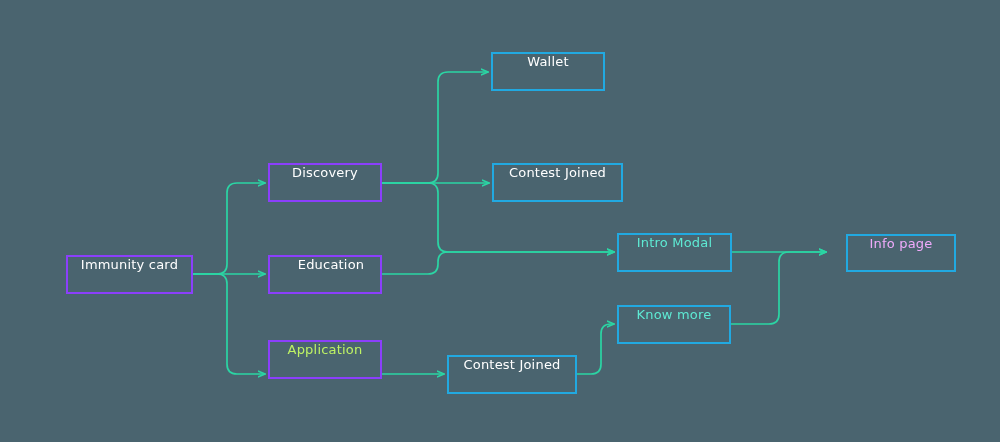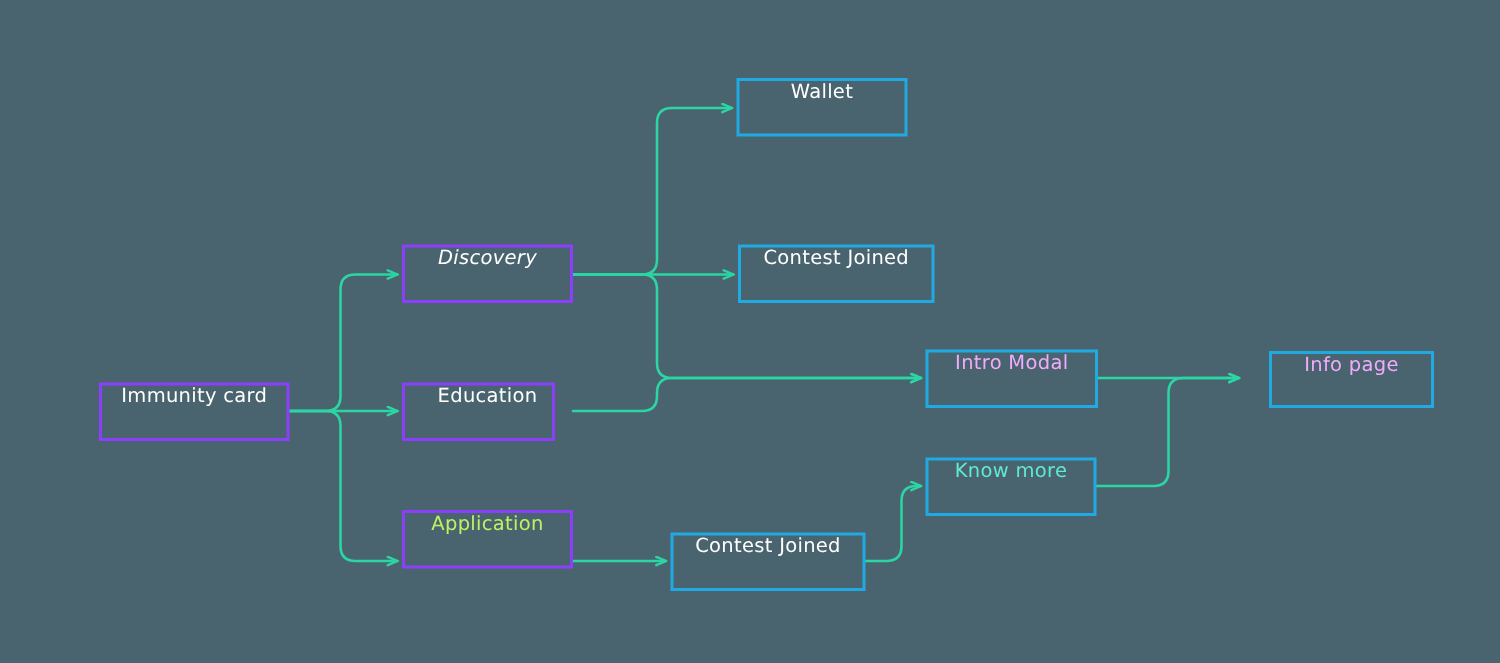--- a/index.html
+++ b/index.html
@@ -78,39 +78,39 @@
       <path d="M732,252 L826,252"></path>
 
       <path d="M731,324 L769,324 Q779,324 779,314 L779,262 Q779,252 789,252 L826,252"></path>
     </g>
   </svg>
 
   <div id="nodes-layer">
       <div class="node" style="left: 66px; top: 255px; width: 127px; height: 39px; border-color: rgb(139, 63, 251); color: rgb(255, 255, 255);">
         <span class="node-label">Immunity card</span>
       </div>
-      <div class="node" style="left: 268px; top: 163px; width: 114px; height: 39px; border-color: rgb(139, 63, 251); color: rgb(255, 255, 255); font-style: italic;">
+      <div class="node" style="left: 268px; top: 163px; width: 114px; height: 39px; border-color: rgb(139, 63, 251); color: rgb(255, 255, 255);">
         <span class="node-label">Discovery</span>
       </div>
-      <div class="node" style="left: 268px; top: 255px; width: 102px; height: 39px; border-color: rgb(139, 63, 251); color: rgb(255, 255, 255); padding-left: 12px;">
+      <div class="node" style="left: 268px; top: 255px; width: 114px; height: 39px; border-color: rgb(139, 63, 251); color: rgb(255, 255, 255); padding-left: 12px;">
         <span class="node-label">Education</span>
       </div>
       <div class="node" style="left: 268px; top: 340px; width: 114px; height: 39px; border-color: rgb(139, 63, 251); color: #bef264;">
         <span class="node-label">Application</span>
       </div>
       <div class="node" style="left: 491px; top: 52px; width: 114px; height: 39px; border-color: rgb(33, 169, 225); color: rgb(255, 255, 255);">
         <span class="node-label">Wallet</span>
       </div>
       <div class="node" style="left: 492px; top: 163px; width: 131px; height: 39px; border-color: rgb(33, 169, 225); color: rgb(255, 255, 255);">
         <span class="node-label">Contest Joined</span>
       </div>
       <div class="node" style="left: 447px; top: 355px; width: 130px; height: 39px; border-color: rgb(33, 169, 225); color: rgb(255, 255, 255);">
         <span class="node-label">Contest Joined</span>
       </div>
-      <div class="node" style="left: 617px; top: 233px; width: 115px; height: 39px; border-color: rgb(33, 169, 225); color: #f0abfc;">
+      <div class="node" style="left: 617px; top: 233px; width: 115px; height: 39px; border-color: rgb(33, 169, 225); color: #5eead4;">
         <span class="node-label">Intro Modal</span>
       </div>
       <div class="node" style="left: 617px; top: 305px; width: 114px; height: 39px; border-color: rgb(33, 169, 225); color: #5eead4;">
         <span class="node-label">Know more</span>
       </div>
       <div class="node" style="left: 846px; top: 234px; width: 110px; height: 38px; border-color: rgb(33, 169, 225); color: #f0abfc;">
         <span class="node-label">Info page</span>
       </div>
     </div>
 

